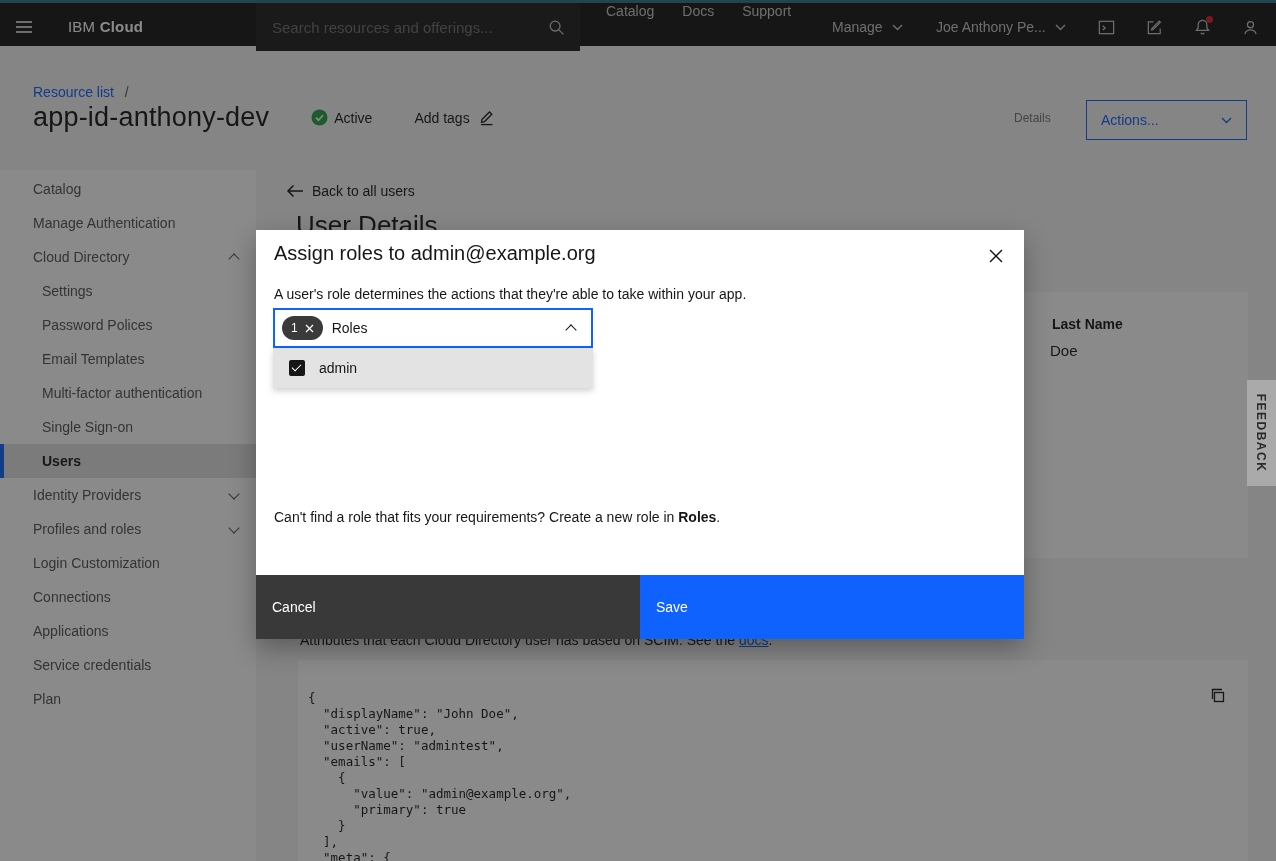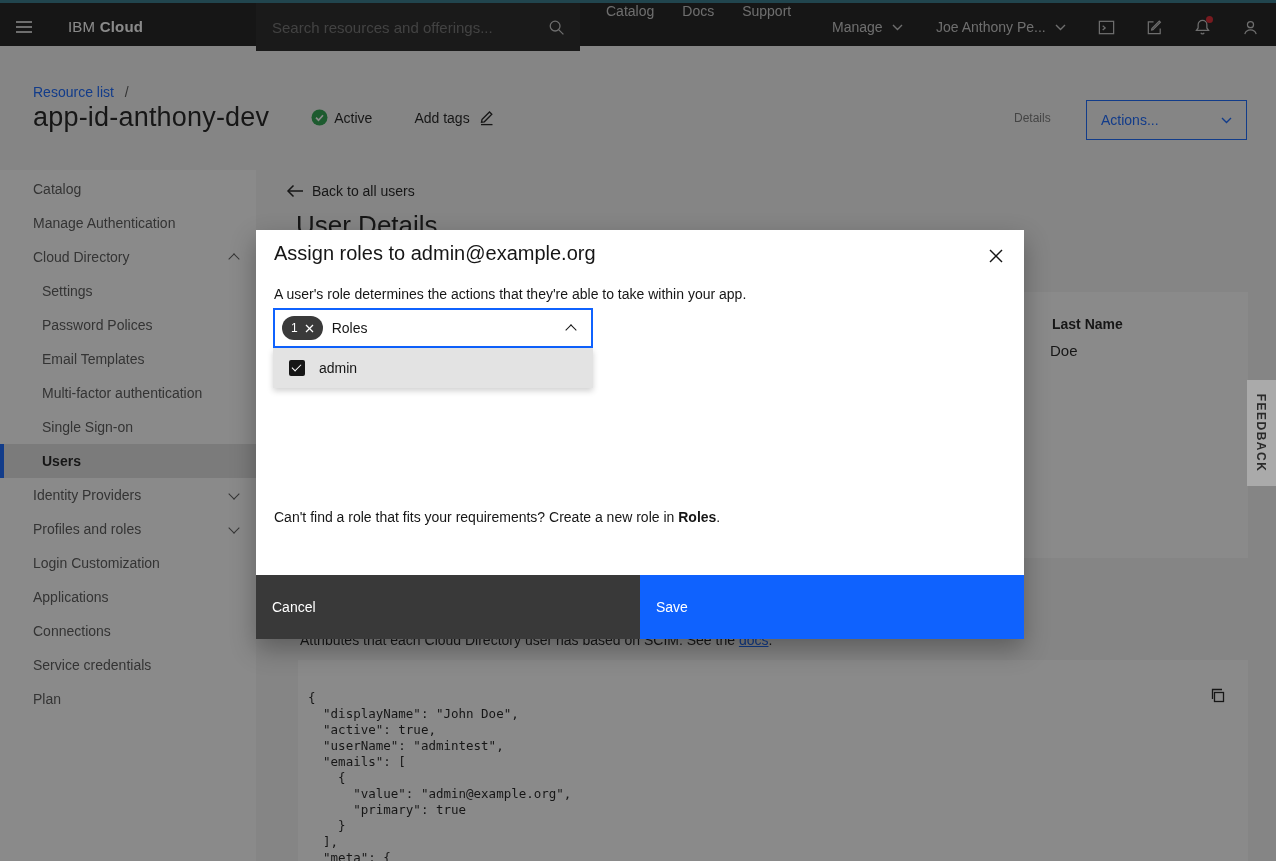--- a/index.html
+++ b/index.html
@@ -252,24 +252,24 @@
       <div class="side-item chev-down">
         <span>Identity Providers</span>
       </div>
       <div class="side-item chev-down">
         <span>Profiles and roles</span>
       </div>
       <div class="side-item">
         <span>Login Customization</span>
       </div>
       <div class="side-item">
+        <span>Connections</span>
+      </div>
+      <div class="side-item">
         <span>Applications</span>
-      </div>
-      <div class="side-item">
-        <span>Connections</span>
       </div>
       <div class="side-item">
         <span>Service credentials</span>
       </div>
       <div class="side-item">
         <span>Plan</span>
       </div>
     </nav>
 
   <div class="back-link">

